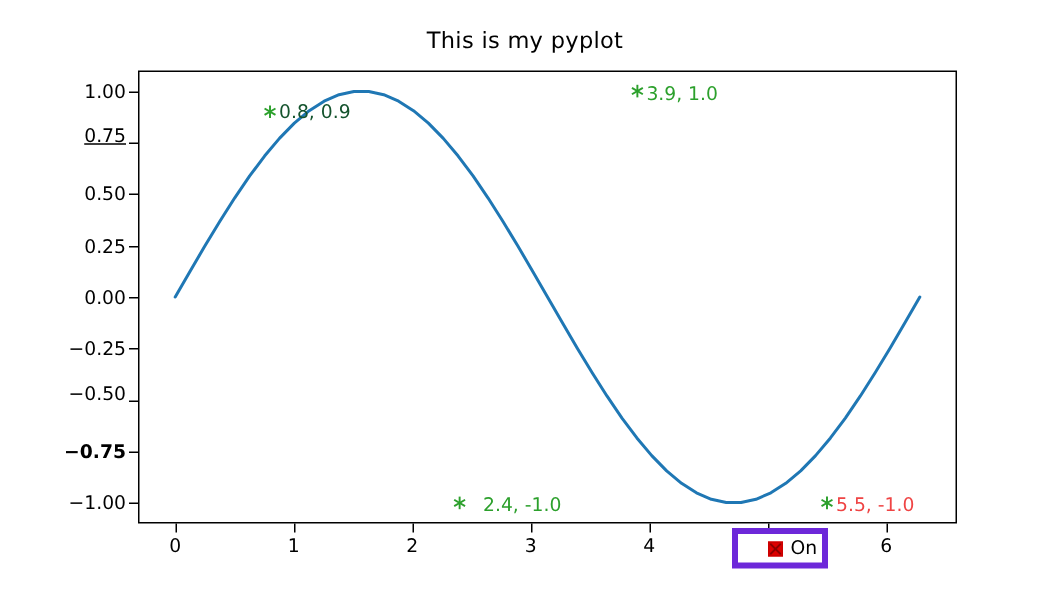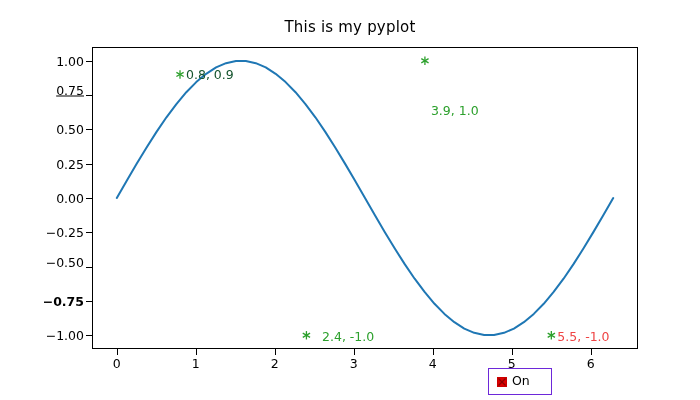--- a/index.html
+++ b/index.html
@@ -88,27 +88,26 @@
     transform: translateY(-50%);
   }
   
   #checkbuttons-widget {
     position: absolute;
     left: 488px;
     top: 352px;
     width: 64px;
     height: 27px;
     background: #ffffff;
-    border: 1px solid #6d28d9;
+    border: 4px solid #6d28d9;
     box-sizing: border-box;
     display: flex;
     align-items: center;
-    padding-left: 8px;
+    padding-left: 20px;
     gap: 5px;
-    margin-top: 16px;
   }
   #checkbox-square {
     position: relative;
     width: 10px;
     height: 10px;
     box-sizing: border-box;
     border: 1px solid #cc0000;
     background: #dd0000;
     flex: 0 0 auto;
   }
@@ -188,21 +187,21 @@
       <div class="xtick-mark" style="left: 353.821px;"></div>
       <div class="xtick-label" style="left: 432.825px;">4</div>
       <div class="xtick-mark" style="left: 432.825px;"></div>
       <div class="xtick-label" style="left: 511.83px;">5</div>
       <div class="xtick-mark" style="left: 511.83px;"></div>
       <div class="xtick-label" style="left: 590.834px;">6</div>
       <div class="xtick-mark" style="left: 590.834px;"></div>
     </div>
   <div id="annotation-layer" style="position:absolute;left:0;top:0;width:700px;height:400px;">
       <div class="annotation" style="left: 186.011px; top: 74px; color: #14532d;">0.8, 0.9</div>
-      <div class="annotation" style="left: 430.925px; top: 61.7273px; color: rgb(44, 160, 44); margin-top: 48px;">3.9, 1.0</div>
+      <div class="annotation" style="left: 430.925px; top: 61.7273px; color: rgb(44, 160, 44);">3.9, 1.0</div>
       <div class="annotation" style="left: 322px; top: 336.273px; color: rgb(44, 160, 44);">2.4, -1.0</div>
       <div class="annotation" style="left: 557.332px; top: 336.273px; color: #ef4444;">5.5, -1.0</div>
     </div>
 
   <div id="checkbuttons-widget">
     <span id="checkbox-square">
       <svg width="8" height="8" viewBox="0 0 8 8" aria-hidden="true">
         <line x1="0.5" y1="0.5" x2="7.5" y2="7.5" stroke="#8b0000" stroke-width="1.2"></line>
         <line x1="7.5" y1="0.5" x2="0.5" y2="7.5" stroke="#8b0000" stroke-width="1.2"></line>
       </svg>

